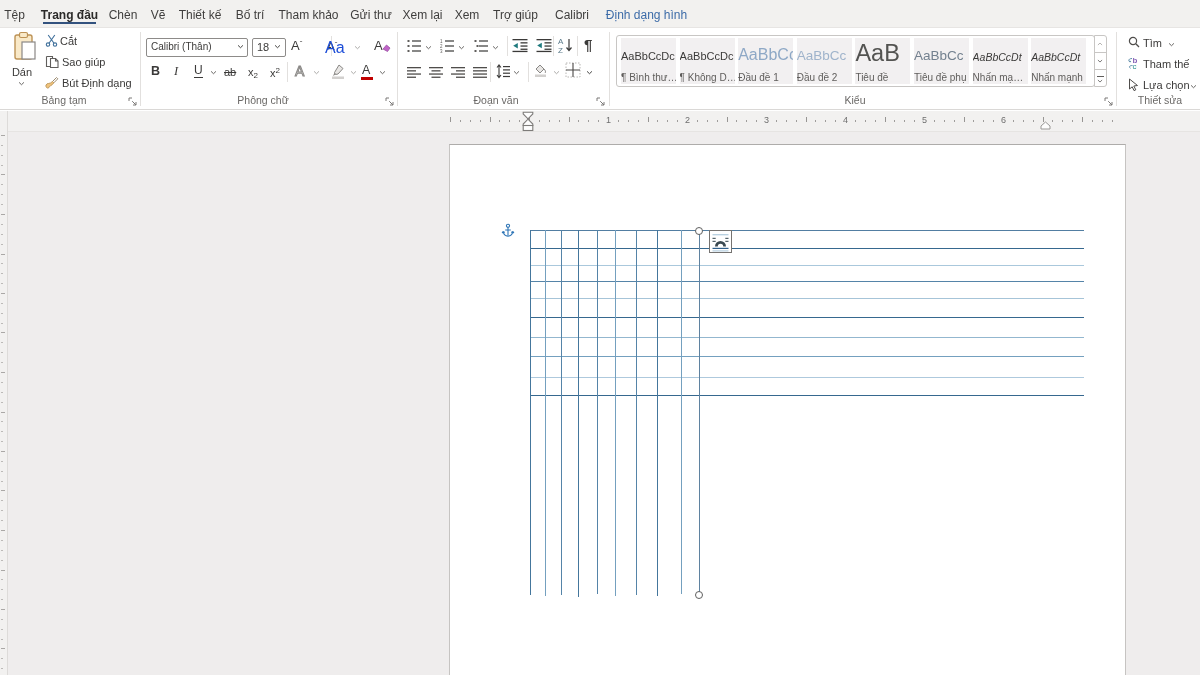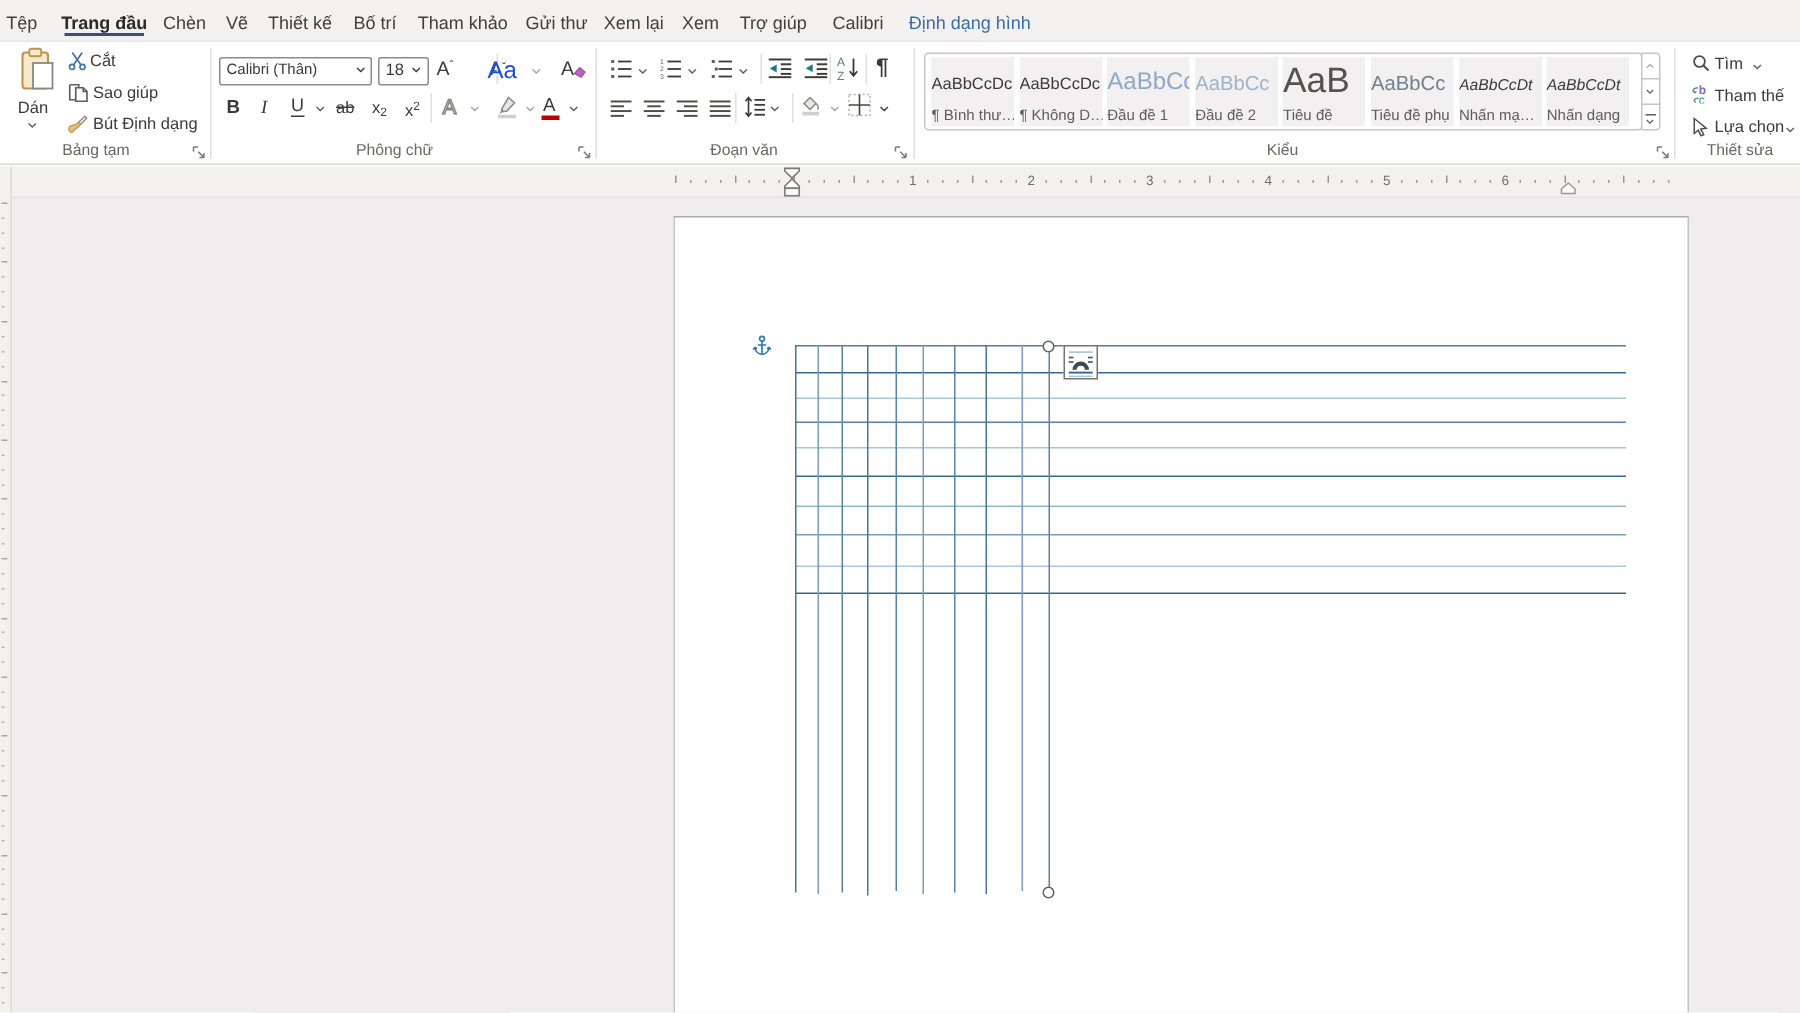--- a/index.html
+++ b/index.html
@@ -259,21 +259,21 @@
 <div class="tile" style="left:914.0px">
       <div style="position:absolute;width:100%;top:9.5px;left:0;font-size:13.5px;color:#73818f;font-style:normal;white-space:nowrap;overflow:hidden">AaBbCc</div>
       <div class="tlabel">Tiêu đề phụ</div>
     </div>
 <div class="tile" style="left:972.6px">
       <div style="position:absolute;width:100%;top:12.5px;left:0;font-size:10.5px;color:#3b3a39;font-style:italic;white-space:nowrap;overflow:hidden">AaBbCcDt</div>
       <div class="tlabel">Nhấn mạ…</div>
     </div>
 <div class="tile" style="left:1031.2px">
       <div style="position:absolute;width:100%;top:12.5px;left:0;font-size:10.5px;color:#3b3a39;font-style:italic;white-space:nowrap;overflow:hidden">AaBbCcDt</div>
-      <div class="tlabel">Nhấn dạng</div>
+      <div class="tlabel">Nhấn mạnh</div>
     </div>
 <div class="ab" style="left:1094px;top:35px;width:13px;height:52px;border:1px solid #c8c6c4;border-radius:0 3px 3px 0;background:#fff;box-sizing:border-box"></div>
 <div class="ab" style="left:1094px;top:52px;width:13px;height:1px;background:#c8c6c4"></div>
 <div class="ab" style="left:1094px;top:69px;width:13px;height:1px;background:#c8c6c4"></div>
 <svg class="ab" style="left:1097px;top:41px" width="6" height="6" viewBox="0 0 8 8">
       <path d="M1.2 5.4 L4 2.7 L6.8 5.4" fill="none" stroke="#a7a5a3" stroke-width="1.1"></path>
     </svg>
 <svg class="ab" style="left:1097px;top:58px" width="6" height="6" viewBox="0 0 8 8">
       <path d="M1.2 2.7 L4 5.4 L6.8 2.7" fill="none" stroke="#605e5c" stroke-width="1.1"></path>
     </svg>

